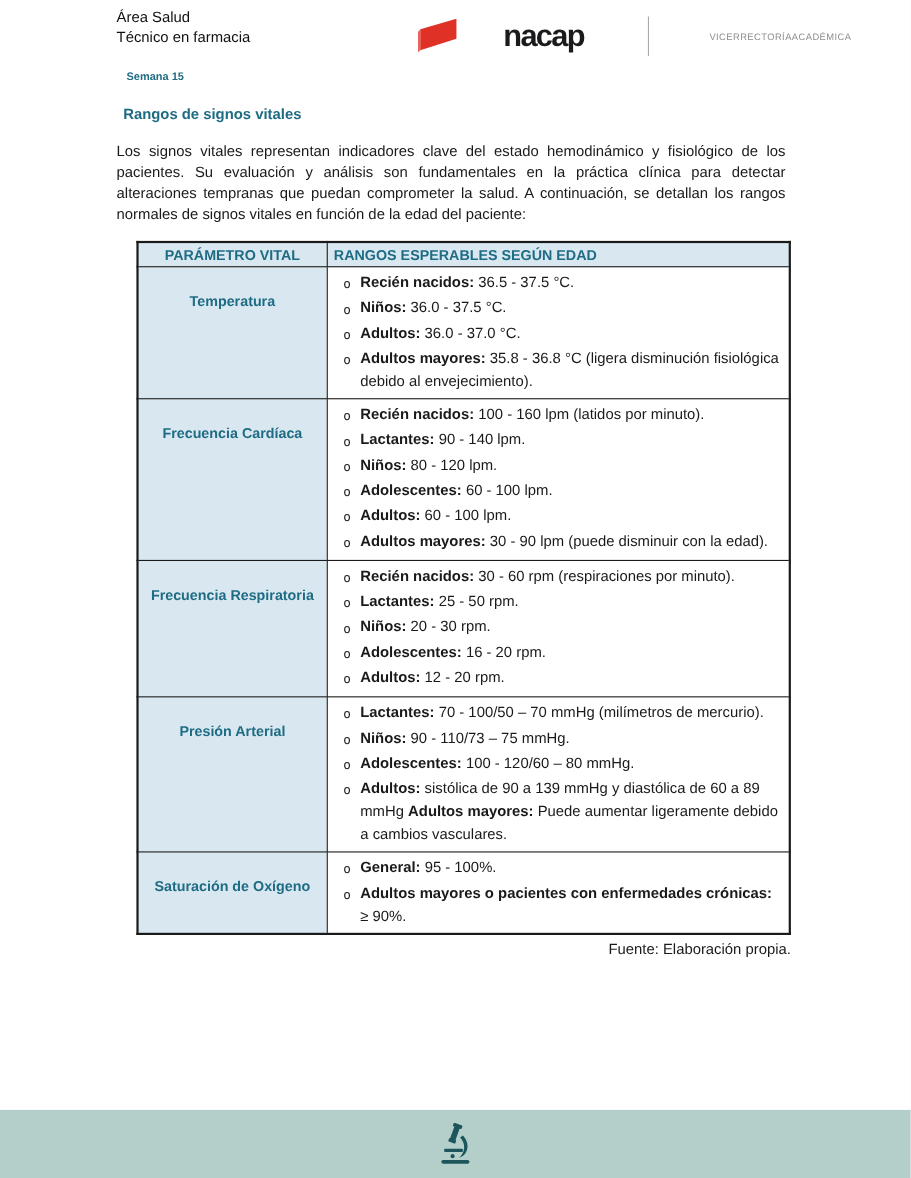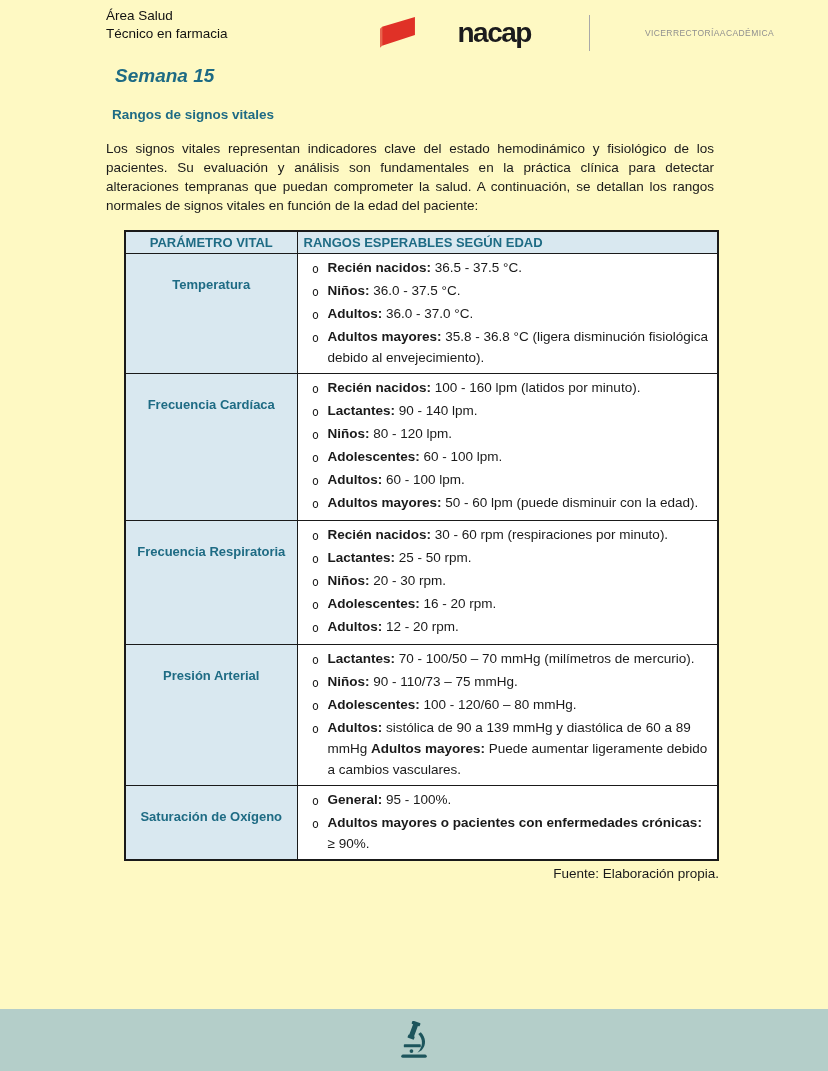--- a/index.html
+++ b/index.html
@@ -9,35 +9,35 @@
     --logo-red:#e03127;
     --icon-dark:#1d555c;
     --muted:#8f8f8f;
   }
   *{box-sizing:border-box;}
   body{margin:0;background:#e9e9e9;}
   .page{
     position:relative;
     width:828px;height:1071px;
     margin:0 auto;
-    background:#fef9c3;
+    background:#ffffff;
     overflow:hidden;
     font-family:"Liberation Sans",sans-serif;
     color:#1a1a1a;
   }
   
   .doc-header{display:flex;justify-content:space-between;padding:7px 54px 0 106px;}
   .header-text{font-size:13.5px;line-height:18px;color:#111;}
   .logo{display:flex;align-items:center;margin-top:8px;gap:46px;}
   .logo-flag{color:var(--logo-red);display:block;}
   .logo-word{font-weight:700;font-size:28px;letter-spacing:-1.5px;color:#1b1b1d;margin-left:-5px;}
   .logo-divider{width:1px;height:36px;background:#a9a9a9;margin:0 9px 0 12px;display:inline-block;}
   .logo-sub{display:flex;flex-direction:row;font-size:8.5px;color:var(--muted);letter-spacing:0.4px;line-height:10px;}
   
-  .week-heading{margin:14px 0 0 115px;color:var(--accent);font-weight:700;font-size:19px;font-style:italic;}
+  .week-heading{margin:14px 0 0 115px;color:var(--accent);font-weight:700;font-size:10px;}
   .section-heading{margin:20px 0 0 112px;color:var(--accent);font-weight:700;font-size:13.5px;}
   .intro{margin:17px 114px 0 106px;width:608px;text-align:justify;font-size:13.5px;line-height:19px;}
   
   .vitals-table{border-collapse:collapse;margin:15px 18px 0 124px;width:595px;border:2px solid #1a1a1a;table-layout:fixed;}
   .vitals-table th,.vitals-table td{border:1px solid #1a1a1a;}
   .vitals-table th{background:var(--table-bg);color:var(--accent);font-size:13px;font-weight:700;padding:3px 6px;text-align:left;}
   th.col-param{width:172px;text-align:center;}
   td.param-cell{background:var(--table-bg);color:var(--accent);font-weight:700;font-size:13px;text-align:center;vertical-align:top;padding:23px 6px 4px;}
   td.ranges-cell{background:#fff;padding:3px 8px 5px 6px;vertical-align:top;}
   .range-item{display:flex;font-size:13.5px;line-height:21px;}
@@ -131,21 +131,21 @@
             <div class="range-item">
               <span class="bullet">o</span>
               <span class="item-text"><span class="b">Adolescentes:</span><span> 60 - 100 lpm.</span></span>
             </div>
             <div class="range-item">
               <span class="bullet">o</span>
               <span class="item-text"><span class="b">Adultos:</span><span> 60 - 100 lpm.</span></span>
             </div>
             <div class="range-item">
               <span class="bullet">o</span>
-              <span class="item-text"><span class="b">Adultos mayores:</span><span> 50 - 60 lpm (puede disminuir con la edad).</span></span>
+              <span class="item-text"><span class="b">Adultos mayores:</span><span> 30 - 90 lpm (puede disminuir con la edad).</span></span>
             </div>
           </td>
         </tr>
         <tr>
           <td class="param-cell">Frecuencia Respiratoria</td>
           <td class="ranges-cell">
             <div class="range-item">
               <span class="bullet">o</span>
               <span class="item-text"><span class="b">Recién nacidos:</span><span> 30 - 60 rpm (respiraciones por minuto).</span></span>
             </div>

